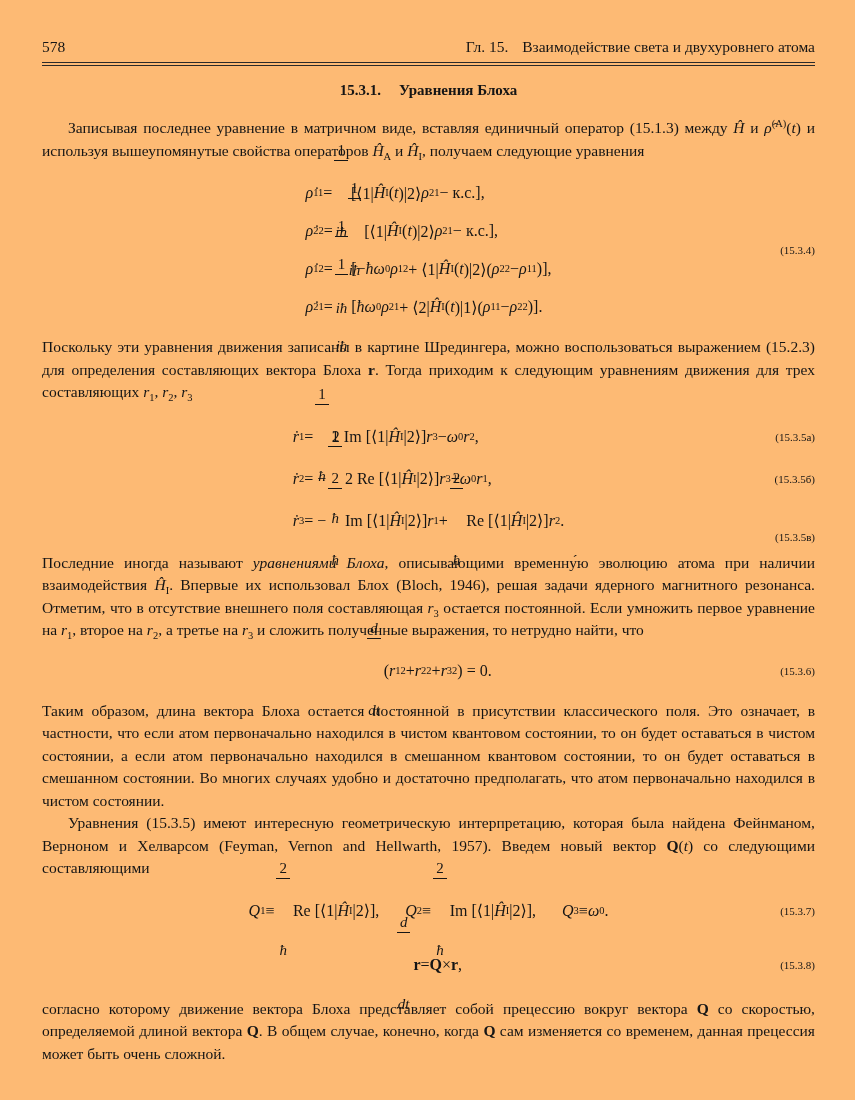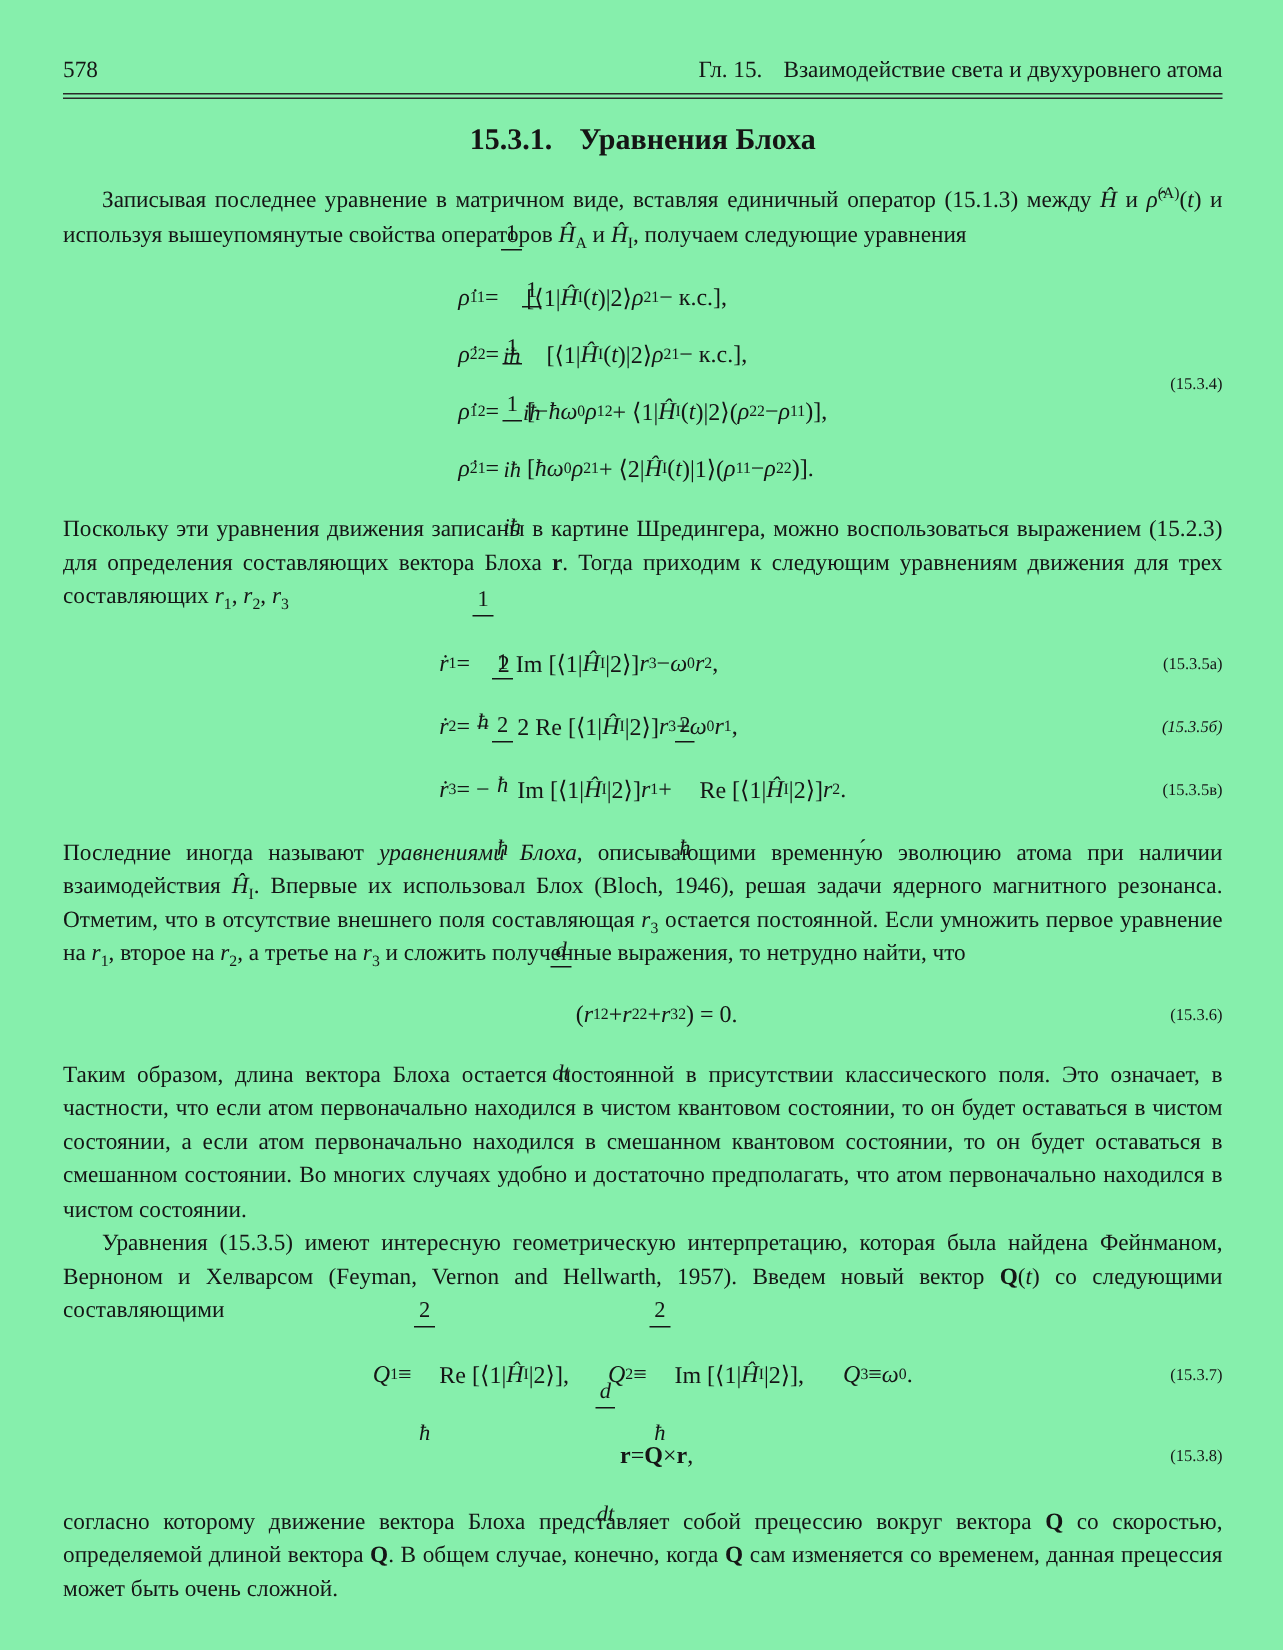--- a/index.html
+++ b/index.html
@@ -6,21 +6,21 @@
   body {
     background: #e9e7e2;
     font-family: "Liberation Serif", "DejaVu Serif", serif;
     color: #151515;
   }
   .page {
     position: relative;
     width: 855px;
     height: 1100px;
     margin: 0 auto;
-    background: #86efac;
+    background: #fdba74;
     box-sizing: border-box;
     padding: 38px 40px 30px 42px;
     overflow: hidden;
   }
   
   .running-head {
     position: relative;
     display: flex;
     align-items: baseline;
     font-size: 15.5px;
@@ -28,21 +28,21 @@
   }
   .running-head .pgnum { position: absolute; left: 0; }
   .running-head .chap { flex: 1; text-align: right; }
   .chap .chap-label { margin-right: 14px; }
   .head-rule { border-top: 1px solid #2a2a2a; border-bottom: 1px solid #2a2a2a; height: 2px; margin-bottom: 16px; }
 
   
   .section-heading {
     text-align: center;
     font-weight: bold;
-    font-size: 20px;
+    font-size: 15px;
     margin: 10px 0 18px 0;
   }
   .section-heading .sec-num { margin-right: 18px; }
 
   
   p.body-text {
     font-size: 15.5px;
     line-height: 22.5px;
     text-align: justify;
     margin: 0;
@@ -135,22 +135,22 @@
           </span>2 Re [⟨1|<i>Ĥ</i><sub>I</sub>|2⟩]<i>r</i><sub>3</sub> + <i>ω</i><sub>0</sub><i>r</i><sub>1</sub>,</div>
       <div class="eq-row eq-row-tall"><i>ṙ</i><sub>3</sub> = −<span class="frac">
             <span class="fn">2</span>
             <span class="fd"><i>ħ</i></span>
           </span> Im [⟨1|<i>Ĥ</i><sub>I</sub>|2⟩]<i>r</i><sub>1</sub> + <span class="frac">
             <span class="fn">2</span>
             <span class="fd"><i>ħ</i></span>
           </span> Re [⟨1|<i>Ĥ</i><sub>I</sub>|2⟩]<i>r</i><sub>2</sub>.</div>
     </div>
     <span class="eq-num" style="top:0; height:42px;text-align:right;">(15.3.5а)</span>
-    <span class="eq-num" style="top:42px; height:42px;font-style:italic;">(15.3.5б)</span>
-    <span class="eq-num" style="top:84px; height:42px;">(15.3.5в)</span>
+    <span class="eq-num" style="top:42px; height:42px;">(15.3.5б)</span>
+    <span class="eq-num" style="top:100px; height:42px;">(15.3.5в)</span>
   </div>
 
   <p class="body-text">Последние иногда называют <i>уравнениями Блоха</i>, описывающими временну́ю эволюцию атома при наличии взаимодействия <i>Ĥ</i><sub>I</sub>. Впервые их использовал Блох (Bloch, 1946), решая задачи ядерного магнитного резонанса. Отметим, что в отсутствие внешнего поля составляющая <i>r</i><sub>3</sub> остается постоянной. Если умножить первое уравнение на <i>r</i><sub>1</sub>, второе на <i>r</i><sub>2</sub>, а третье на <i>r</i><sub>3</sub> и сложить полученные выражения, то нетрудно найти, что</p>
 
   <div class="eq-wrap" style="margin:8px 0;">
     <div class="eq-block">
       <div class="eq-row eq-row-tall"><span class="frac">
             <span class="fn"><i>d</i></span>
             <span class="fd"><i>dt</i></span>
           </span>(<i>r</i><sub>1</sub><sup>2</sup> + <i>r</i><sub>2</sub><sup>2</sup> + <i>r</i><sub>3</sub><sup>2</sup>) = 0.</div>

